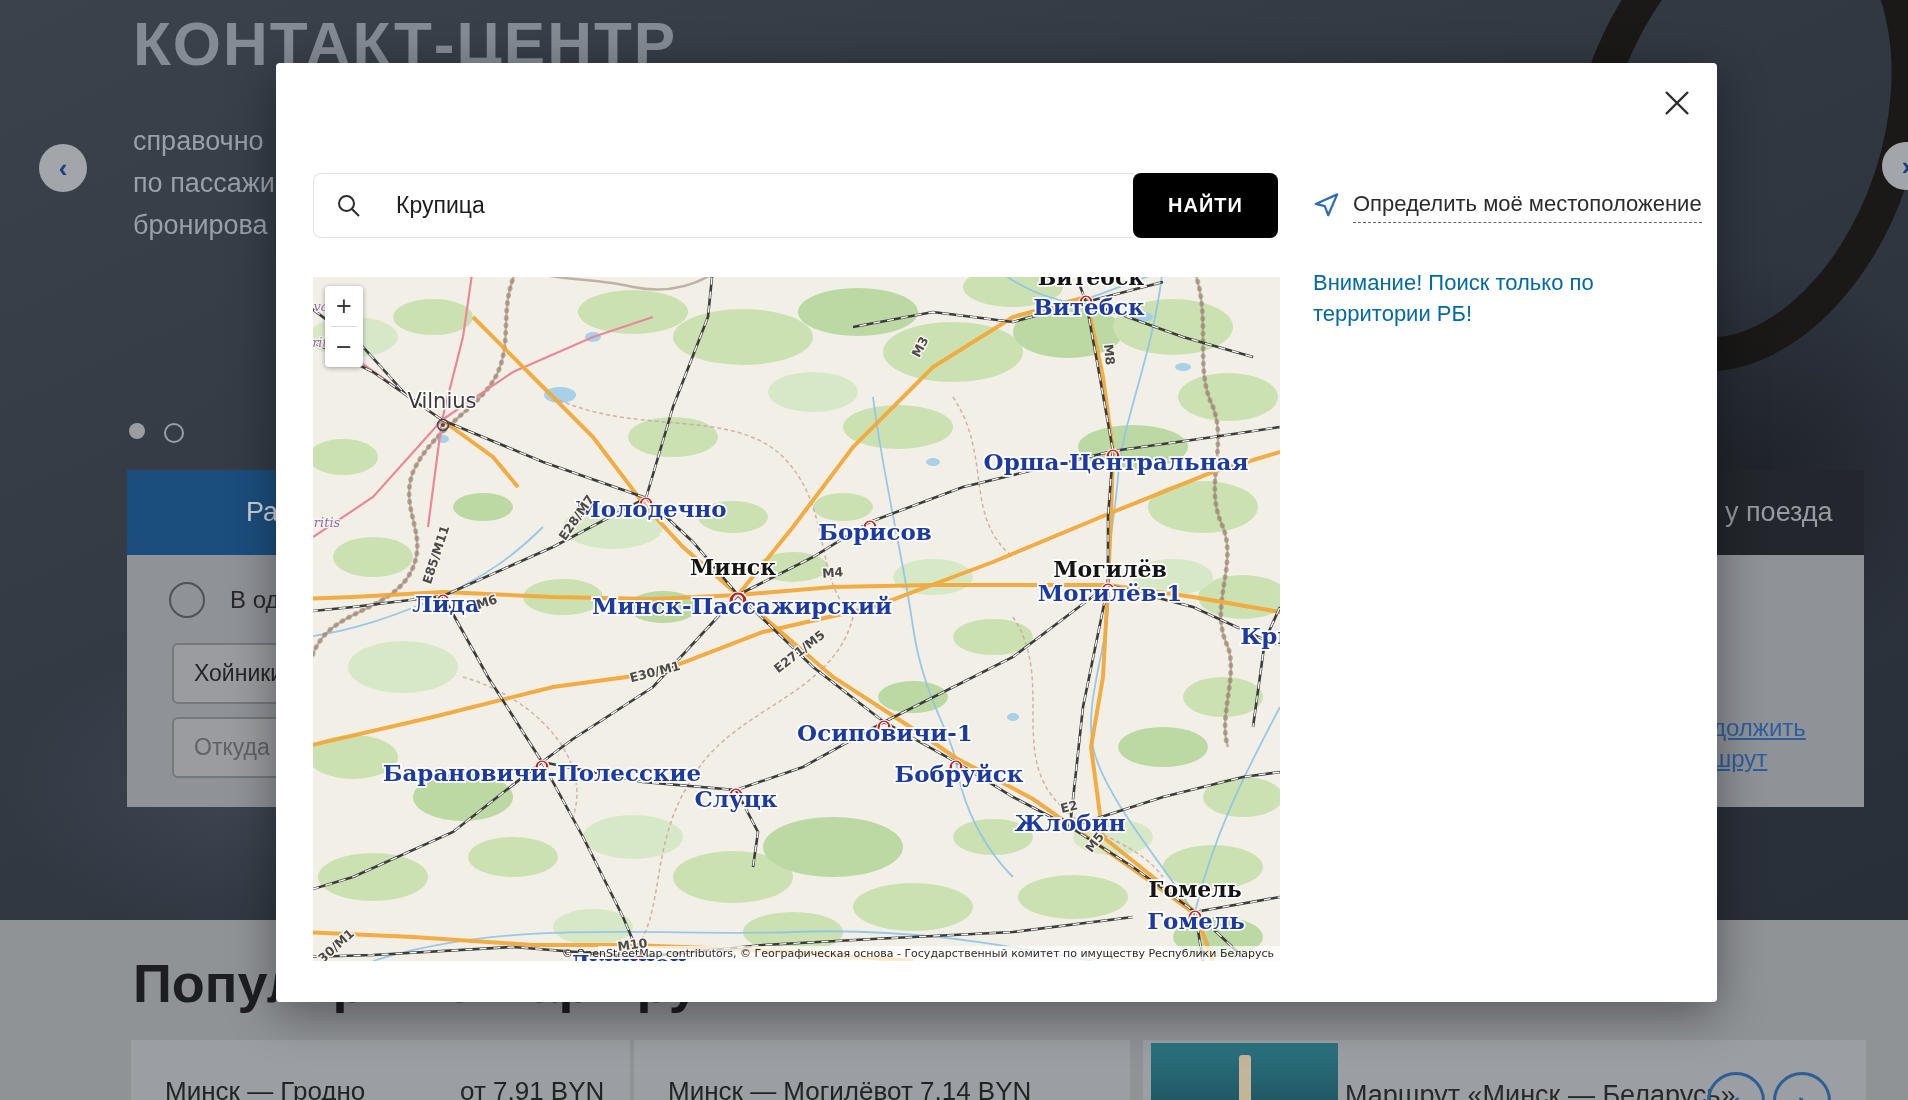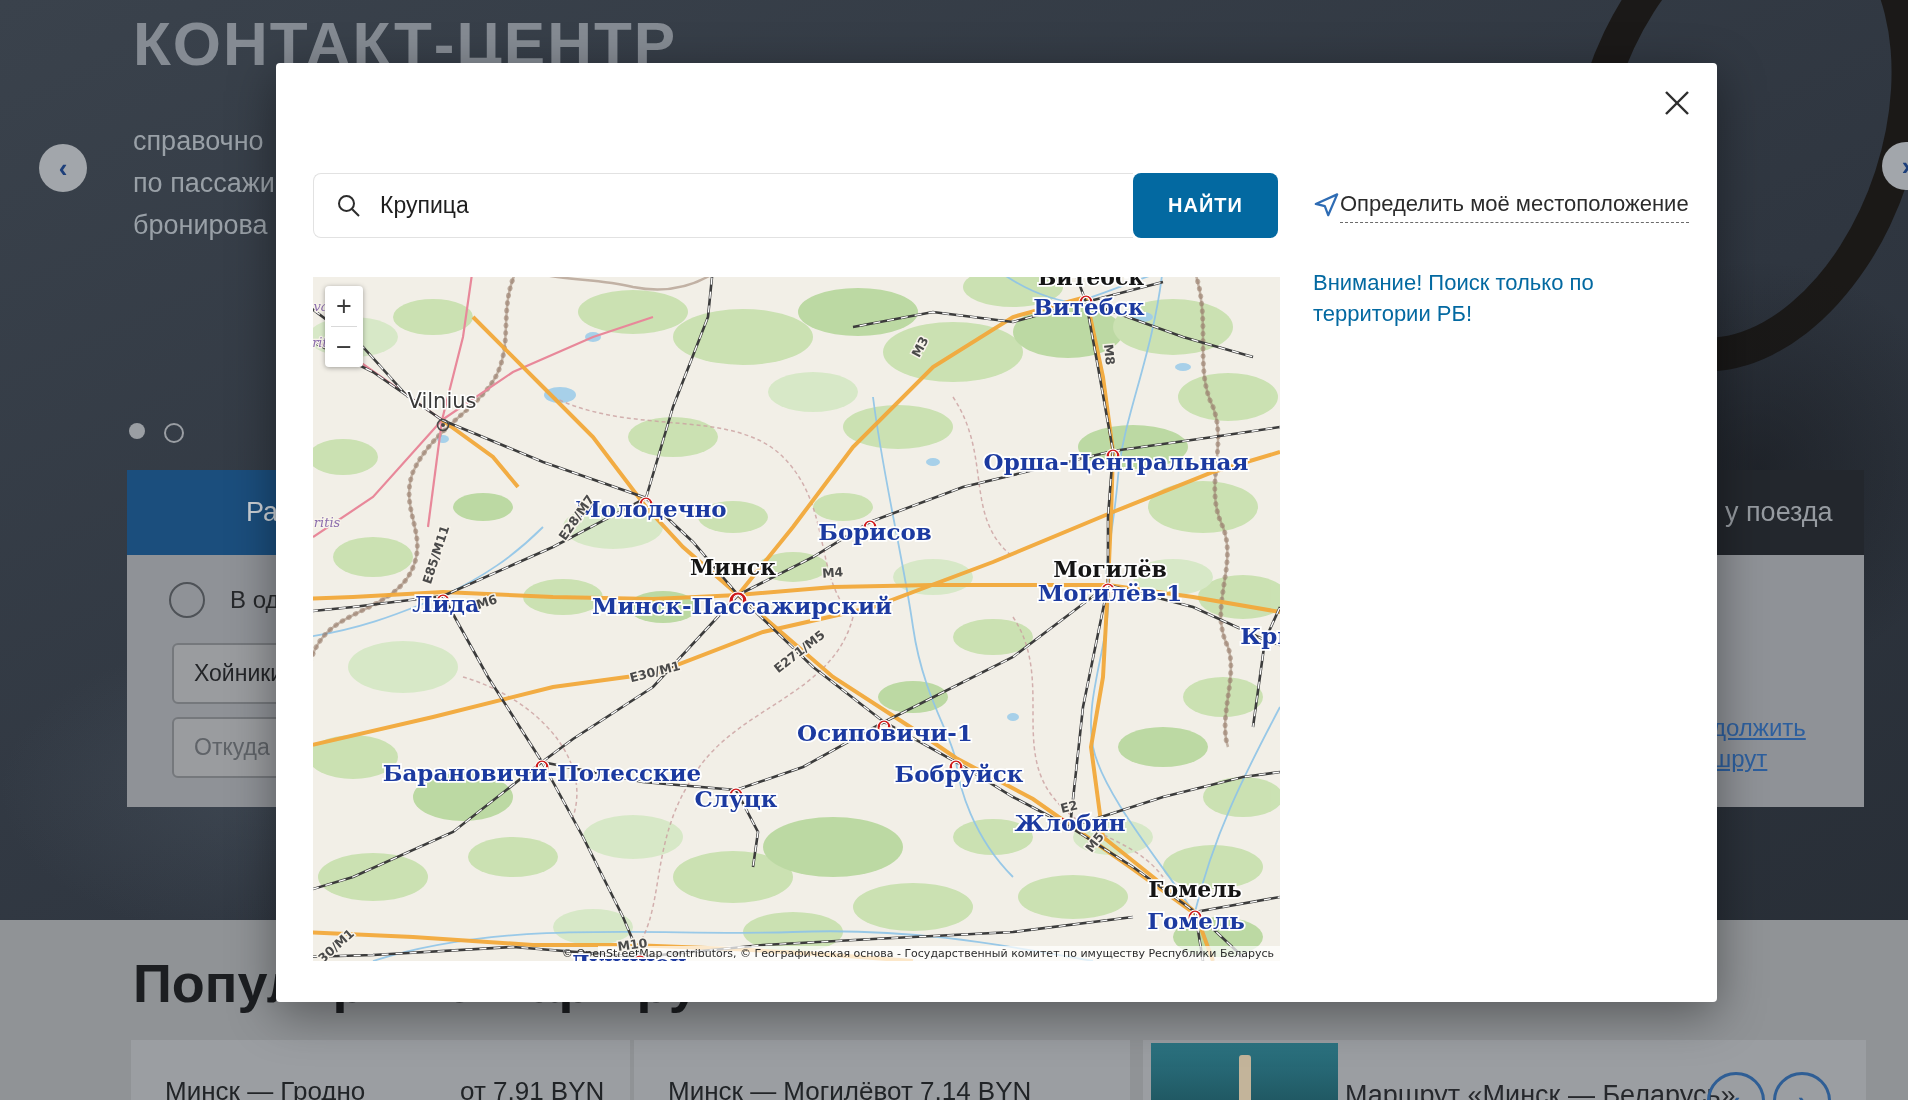--- a/index.html
+++ b/index.html
@@ -46,27 +46,27 @@
   .feat-caption{position:absolute;left:202px;top:40px;font-size:27px;color:#26282c;white-space:nowrap;}
   .arrow-circle{position:absolute;top:32px;width:52px;height:52px;border:3px solid #2f5e95;border-radius:50%;
     color:#2f5e95;display:flex;align-items:center;justify-content:center;font-size:26px;font-weight:bold;}
 
   
   .modal{left:276px;top:63px;width:1441px;height:939px;background:#ffffff;border-radius:4px;
     box-shadow:0 12px 48px rgba(0,0,0,.4);z-index:30;}
   .modal-title{left:37px;top:42px;font-size:33px;font-weight:600;color:#1a1a1a;}
   .close-btn{left:1381px;top:20px;width:40px;height:40px;cursor:pointer;}
   .search-input{left:37px;top:110px;width:820px;height:65px;border:1px solid #e2e2e2;border-radius:8px 0 0 8px;
-    border-right:none;box-sizing:border-box;display:flex;align-items:center;gap:16px;padding-left:22px;}
+    border-right:none;box-sizing:border-box;display:flex;align-items:center;gap:32px;padding-left:22px;}
   .search-input input{border:none;outline:none;font-size:23px;color:#1e1e1e;width:700px;
     font-family:"Liberation Sans",sans-serif;background:transparent;}
-  .find-btn{left:857px;top:110px;width:145px;height:65px;background:#0369a1;border:none;border-radius:8px;
+  .find-btn{left:857px;top:110px;width:145px;height:65px;background:#000000;border:none;border-radius:8px;
     color:#ffffff;font-size:20px;font-weight:bold;letter-spacing:1px;cursor:pointer;
     font-family:"Liberation Sans",sans-serif;}
-  .geo-link{left:1037px;top:128px;display:flex;align-items:flex-start;cursor:pointer;}
+  .geo-link{left:1037px;top:128px;display:flex;align-items:flex-start;gap:13px;cursor:pointer;}
   .geo-text{font-size:22px;color:#2b2b2b;border-bottom:1px dashed #6a6a6a;padding-bottom:5px;}
   .warning{left:1037px;top:204px;width:370px;font-size:22px;line-height:31px;color:#0369a1;}
 
   
   .map{left:37px;top:214px;width:967px;height:684px;background:#f2efe7;overflow:hidden;cursor:grab;}
   .map svg{position:absolute;left:0;top:0;}
   .zoom-ctrl{left:12px;top:9px;width:38px;height:81px;background:#fff;border-radius:4px;
     box-shadow:0 1px 5px rgba(0,0,0,.35);z-index:5;}
   .zoom-btn{width:38px;height:40px;display:flex;align-items:center;justify-content:center;
     font-size:27px;color:#3d3d3d;cursor:pointer;}

